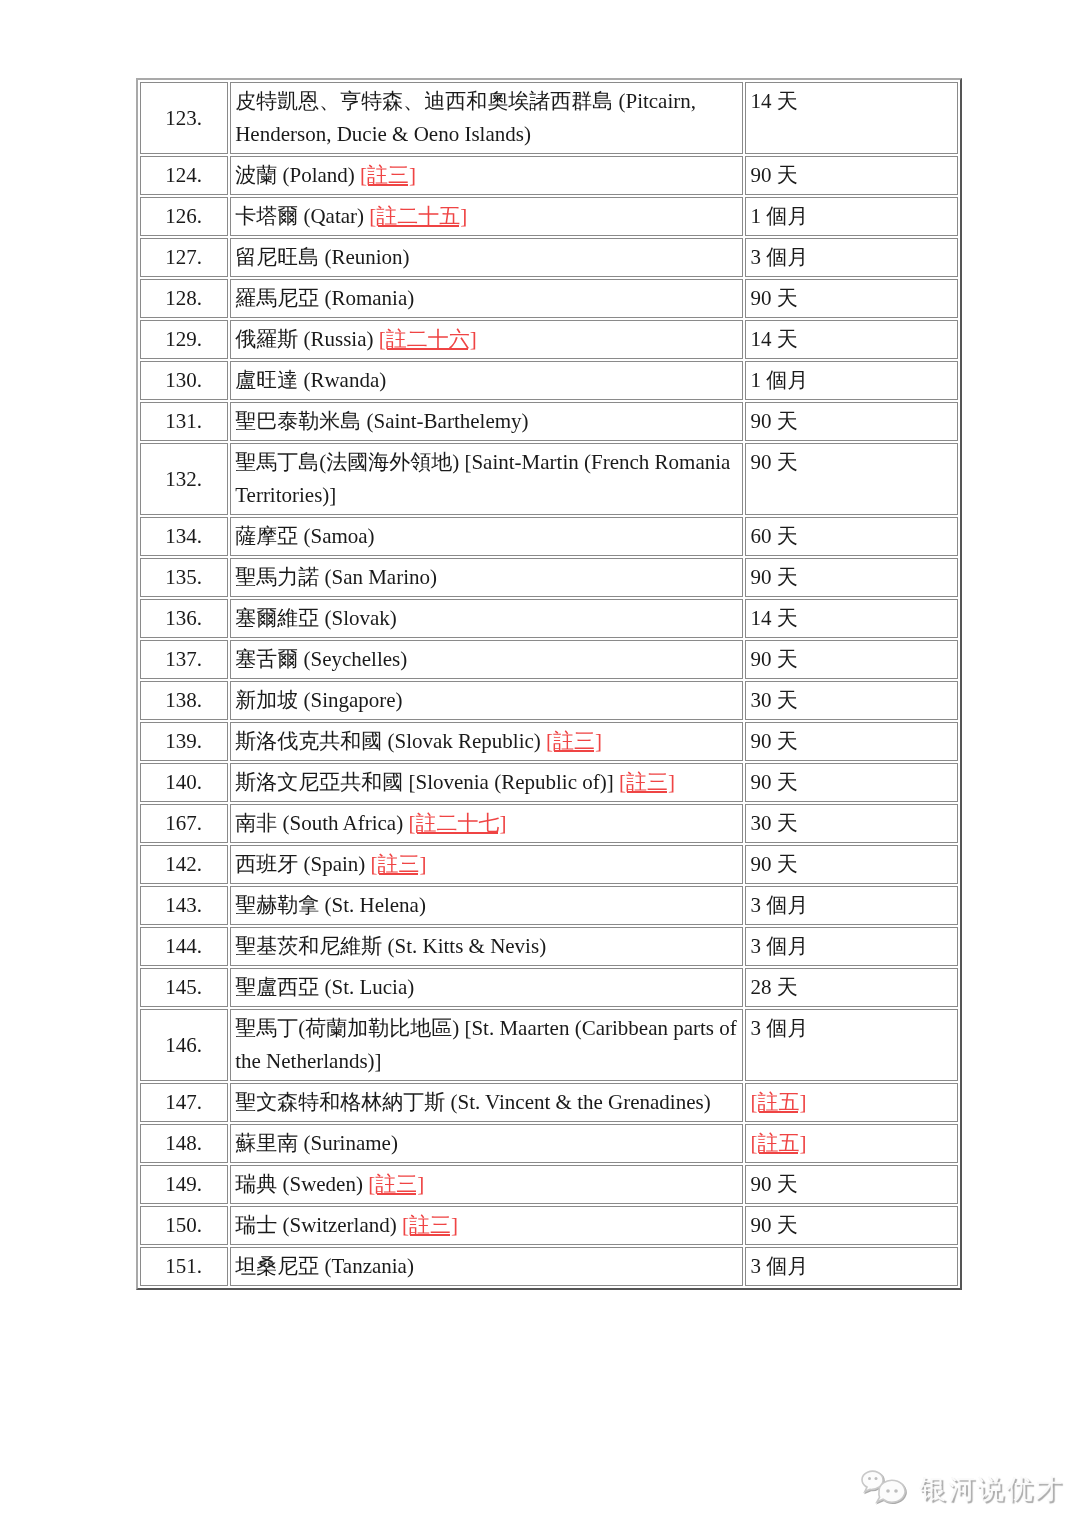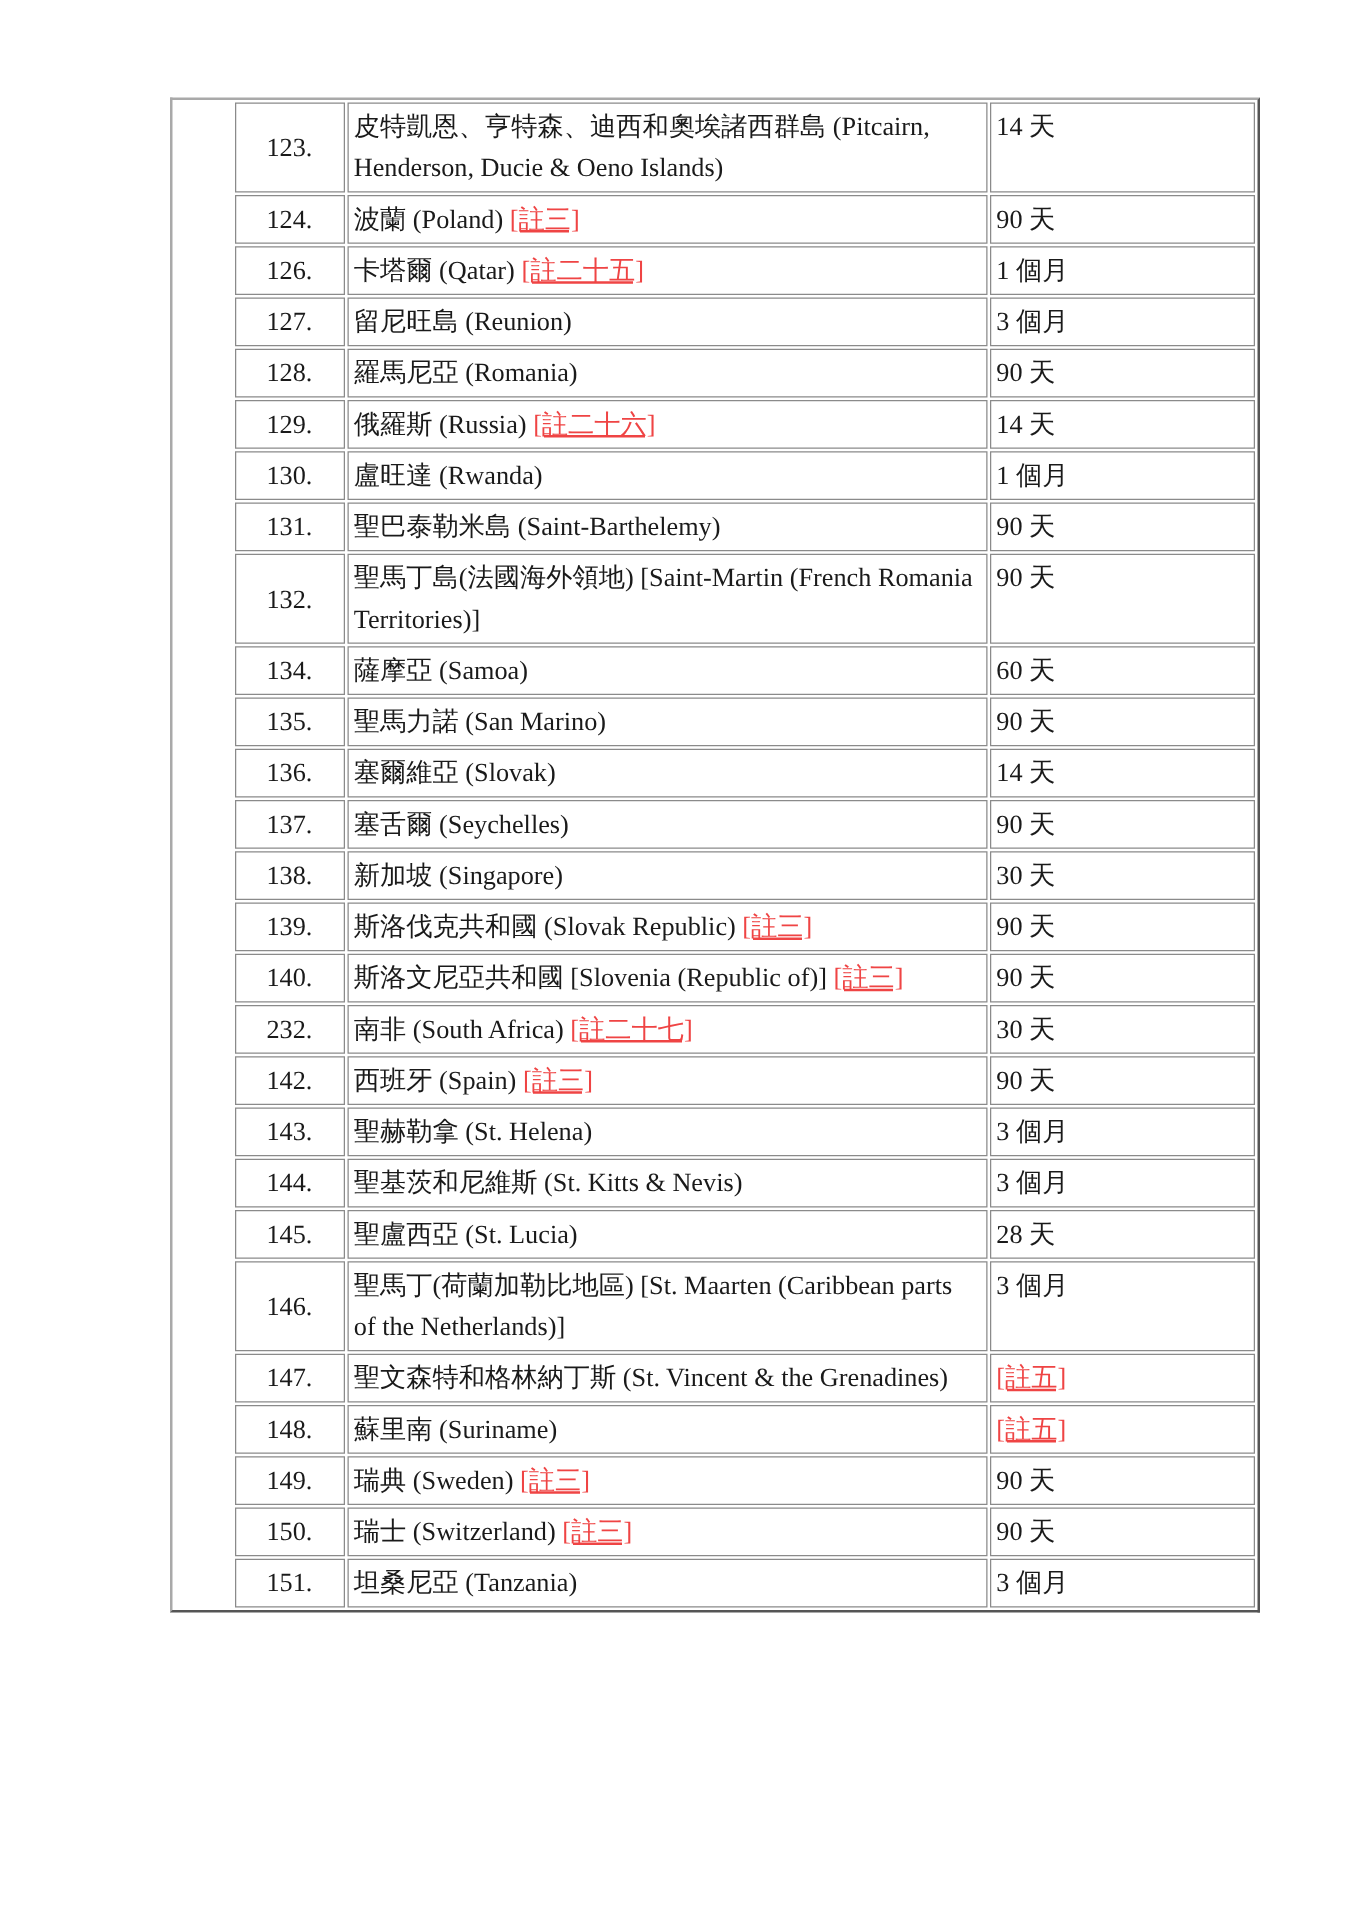--- a/index.html
+++ b/index.html
@@ -15,21 +15,20 @@
   table.visa-table {
     position: absolute;
     left: 136px;
     top: 78px;
     width: 826px;
     border-collapse: separate;
     border-spacing: 2px;
     border: 2px outset #a9a9a9;
     background: #ffffff;
     table-layout: fixed;
-    padding-left: 48px;
   }
   col.c1 { width: 88px; }
   col.c2 { width: 512px; }
   col.c3 { width: 212px; }
   td {
     border: 1px solid #8a8a8a;
     background: #ffffff;
     font-size: 21px;
     line-height: 33px;
     color: #1a1a1a;
@@ -149,21 +148,21 @@
       <td class="num-cell"><span>139.</span></td>
       <td class="country-cell"><span>斯洛伐克共和國  (Slovak Republic)</span> <a href="#" class="note-link maybe-empty">[註三]</a></td>
       <td class="duration-cell"><span class="maybe-empty">90 天</span></td>
     </tr>
         <tr>
       <td class="num-cell"><span>140.</span></td>
       <td class="country-cell"><span>斯洛文尼亞共和國  [Slovenia (Republic of)]</span> <a href="#" class="note-link maybe-empty">[註三]</a></td>
       <td class="duration-cell"><span class="maybe-empty">90 天</span></td>
     </tr>
         <tr>
-      <td class="num-cell"><span>232.</span></td>
+      <td class="num-cell"><span>167.</span></td>
       <td class="country-cell"><span>南非  (South Africa)</span> <a href="#" class="note-link maybe-empty">[註二十七]</a></td>
       <td class="duration-cell"><span class="maybe-empty">30 天</span></td>
     </tr>
         <tr>
       <td class="num-cell"><span>142.</span></td>
       <td class="country-cell"><span>西班牙  (Spain)</span> <a href="#" class="note-link maybe-empty">[註三]</a></td>
       <td class="duration-cell"><span class="maybe-empty">90 天</span></td>
     </tr>
         <tr>
       <td class="num-cell"><span>143.</span></td>
@@ -206,14 +205,31 @@
       <td class="duration-cell"><span class="maybe-empty">90 天</span></td>
     </tr>
         <tr>
       <td class="num-cell"><span>151.</span></td>
       <td class="country-cell"><span>坦桑尼亞  (Tanzania)</span> </td>
       <td class="duration-cell"><span class="maybe-empty">3 個月</span></td>
     </tr>
       </tbody>
   </table>
 
+  <div class="watermark">
+    <span class="wm-icon">
+      <svg width="50" height="38" viewBox="0 0 50 38">
+        <g fill="#fcfcfc" stroke="#c9c9c9" stroke-width="1.6">
+          <path d="M22 10 a10.5 8.5 0 1 0 -16 7 l-2.2 4.6 5.2 -2.2 a12 9 0 0 0 13 -9.4 z"></path>
+          <path d="M18 22 a13 11 0 1 1 4 7.2 l-6 2.6 2.6 -4.6 a13 11 0 0 1 -0.6 -5.2 z"></path>
+        </g>
+        <g fill="#bdbdbd">
+          <circle cx="8.5" cy="8.5" r="1.5"></circle>
+          <circle cx="15" cy="8.5" r="1.5"></circle>
+          <circle cx="27" cy="21" r="1.8"></circle>
+          <circle cx="35" cy="21" r="1.8"></circle>
+        </g>
+      </svg>
+    </span>
+    <span class="wm-text">银河说优才</span>
+  </div>
 
 </div>
 
 </body></html>

